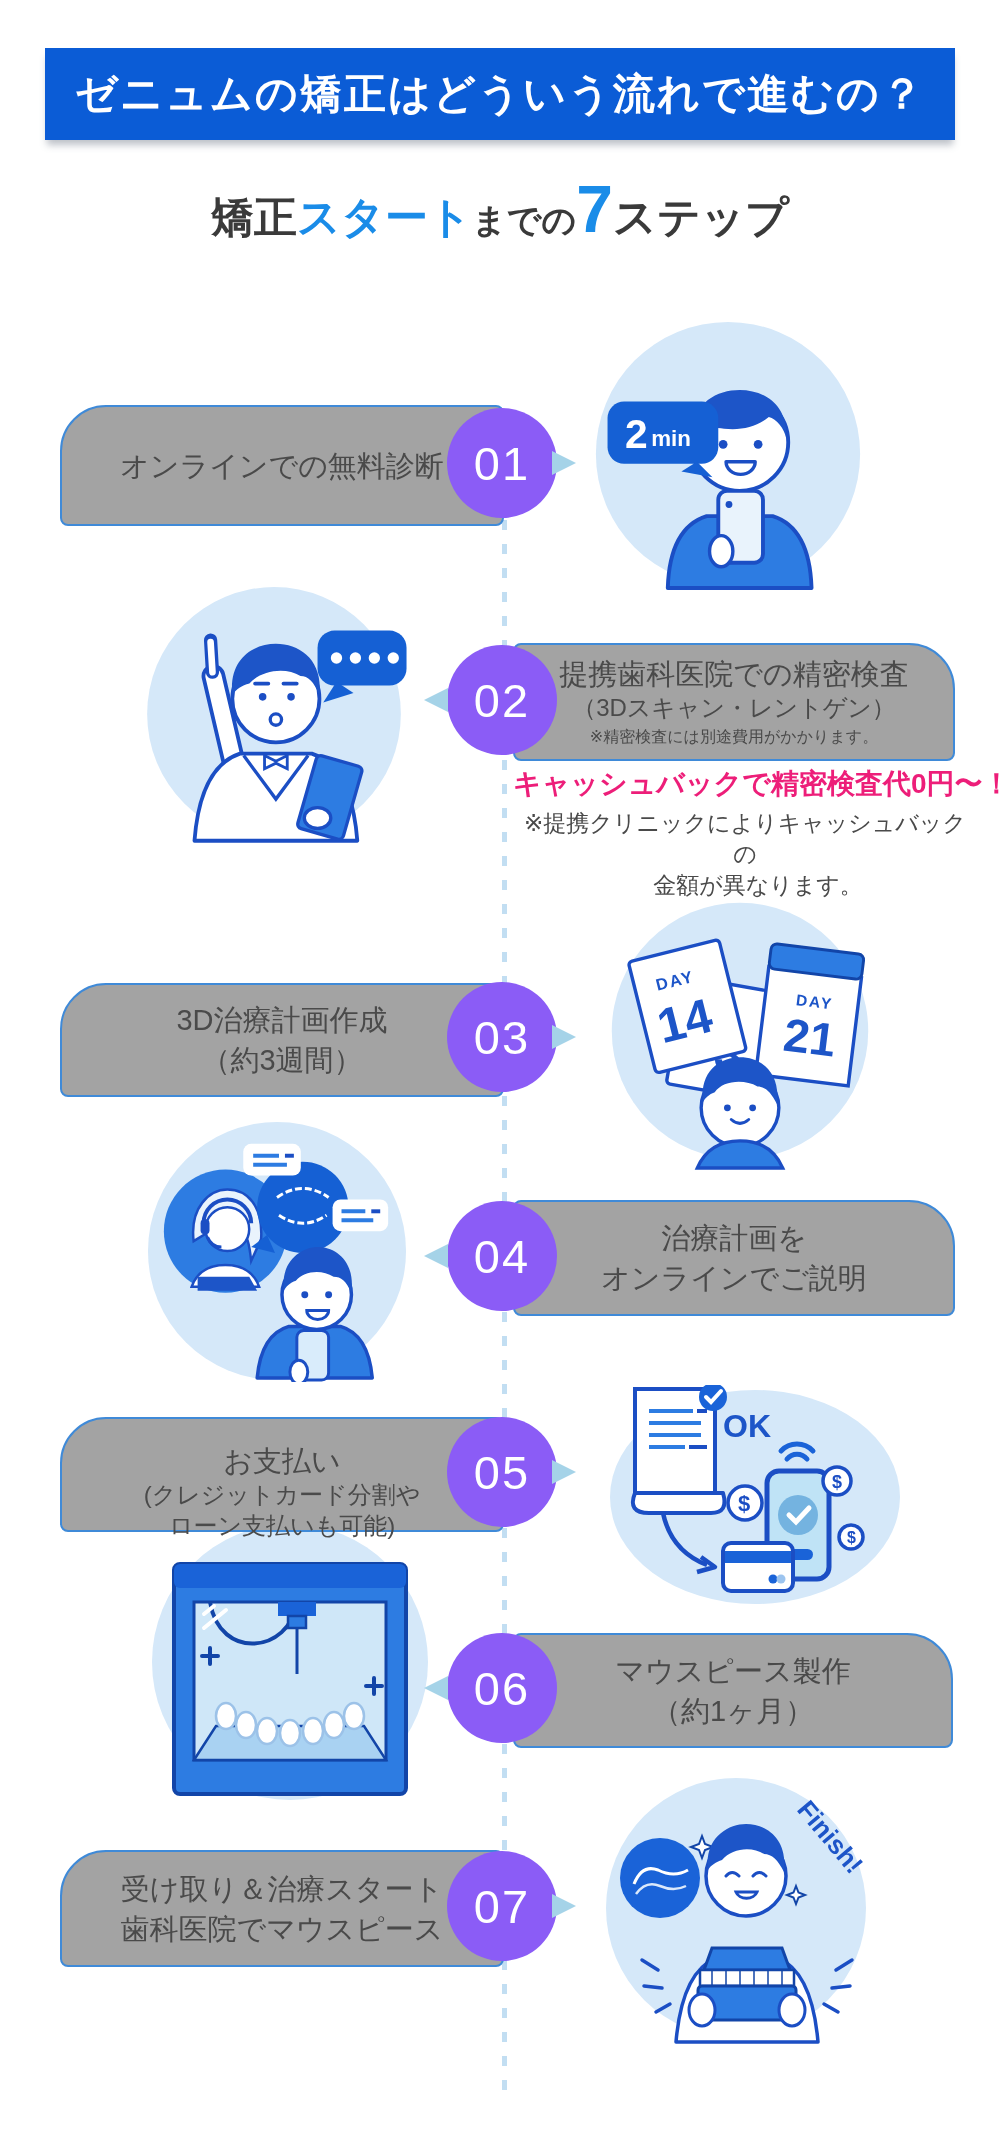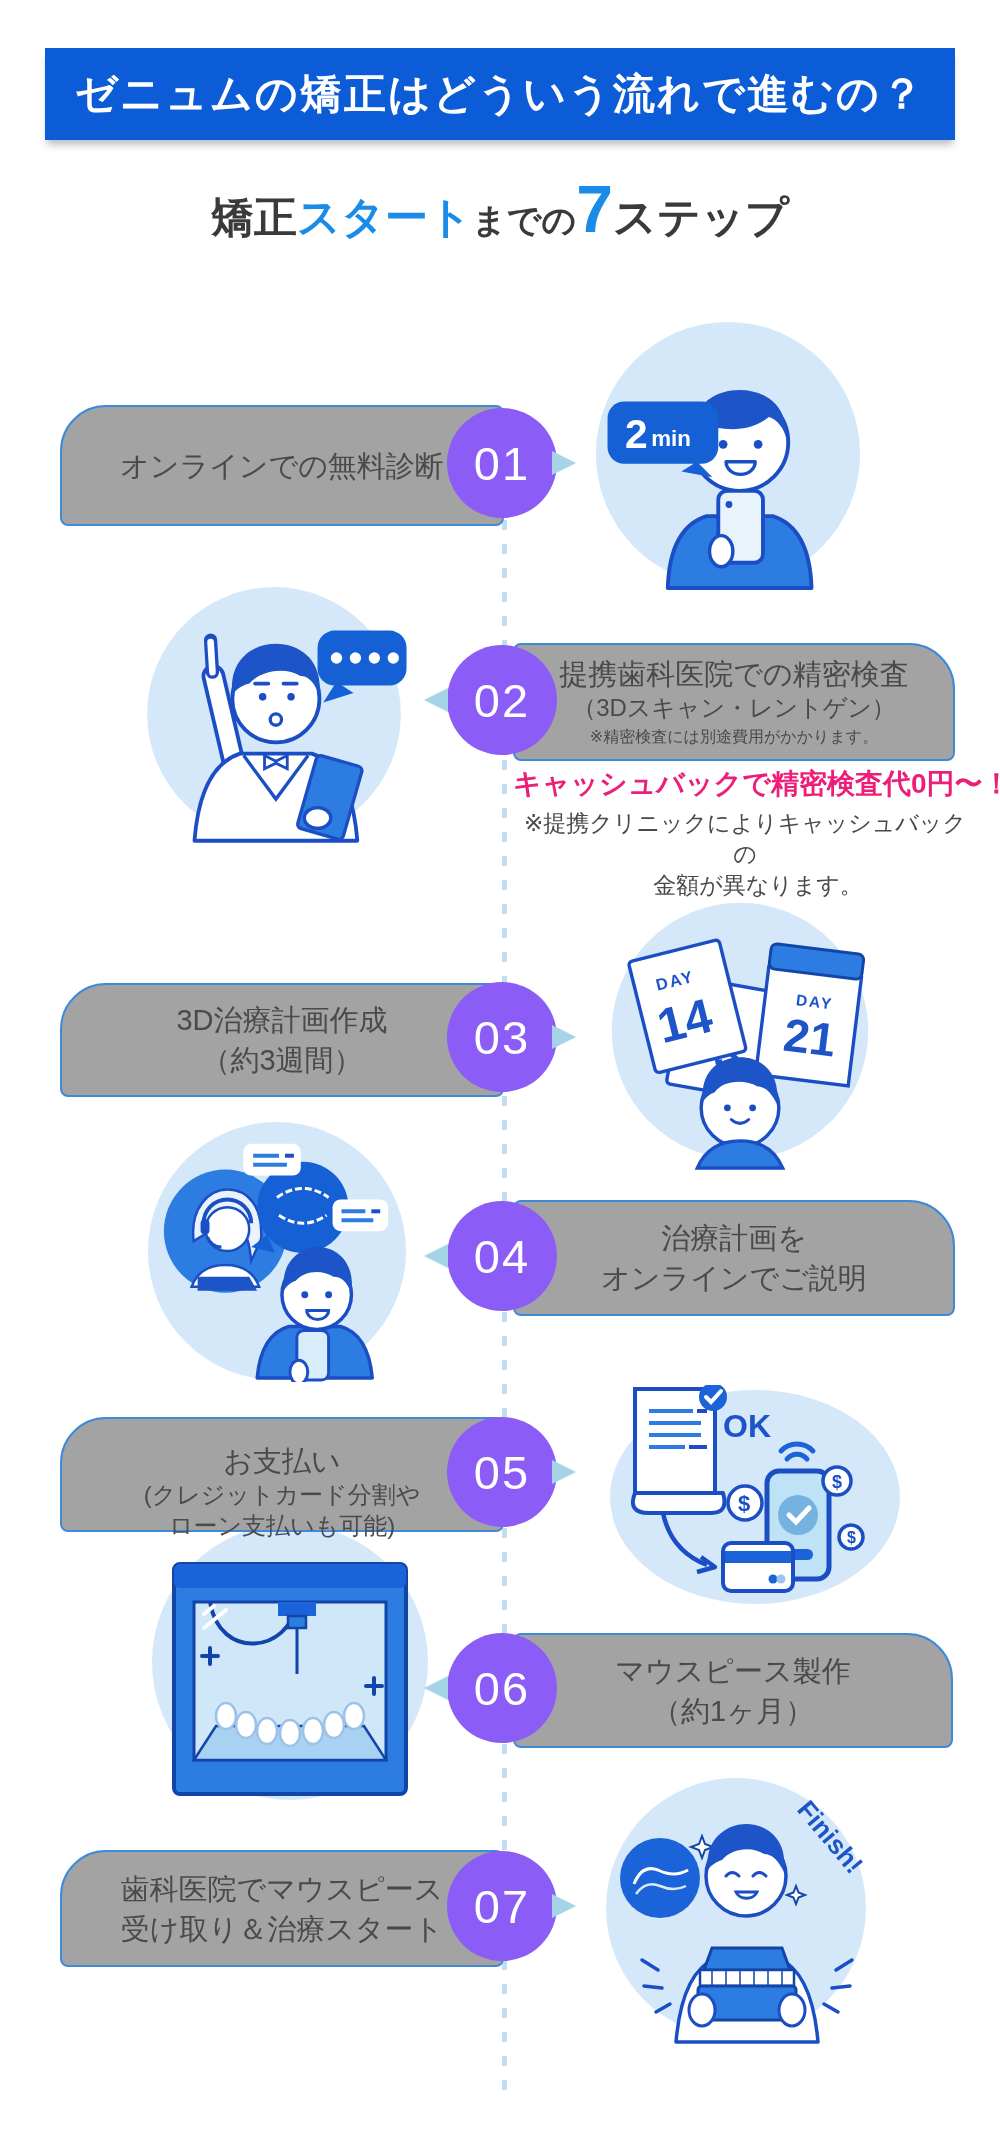--- a/index.html
+++ b/index.html
@@ -317,22 +317,22 @@
   <div class="label-box rgt" style="left:513px;top:1633px;width:436px;height:111px;">
     <div class="line-main">マウスピース製作</div>
     <div class="line-main">（約1ヶ月）</div>
   </div>
   <div class="num-circle" style="left:447px;top:1633px;">
       <span>06</span>
     </div>
   <div class="ptr pl" style="left:424px;top:1676px;"></div>
 
   <div class="label-box lft" style="left:60px;top:1850px;width:440px;height:113px;">
+    <div class="line-main">受け取り＆治療スタート</div>
     <div class="line-main">歯科医院でマウスピース</div>
-    <div class="line-main">受け取り＆治療スタート</div>
   </div>
   <div class="num-circle" style="left:447px;top:1851px;">
       <span>07</span>
     </div>
   <div class="ptr pr" style="left:552px;top:1894px;"></div>
   <svg class="illus" style="left:600px;top:1774px;" width="272" height="272" viewBox="0 0 272 272">
     <circle cx="136" cy="134" r="130" fill="#d5e8f9"></circle>
     <text transform="translate(196 36) rotate(50)" font-size="26" font-weight="bold" fill="#1d55c8">Finish!</text>
     <g>
       <circle cx="60" cy="104" r="40" fill="#1a63d8"></circle>

